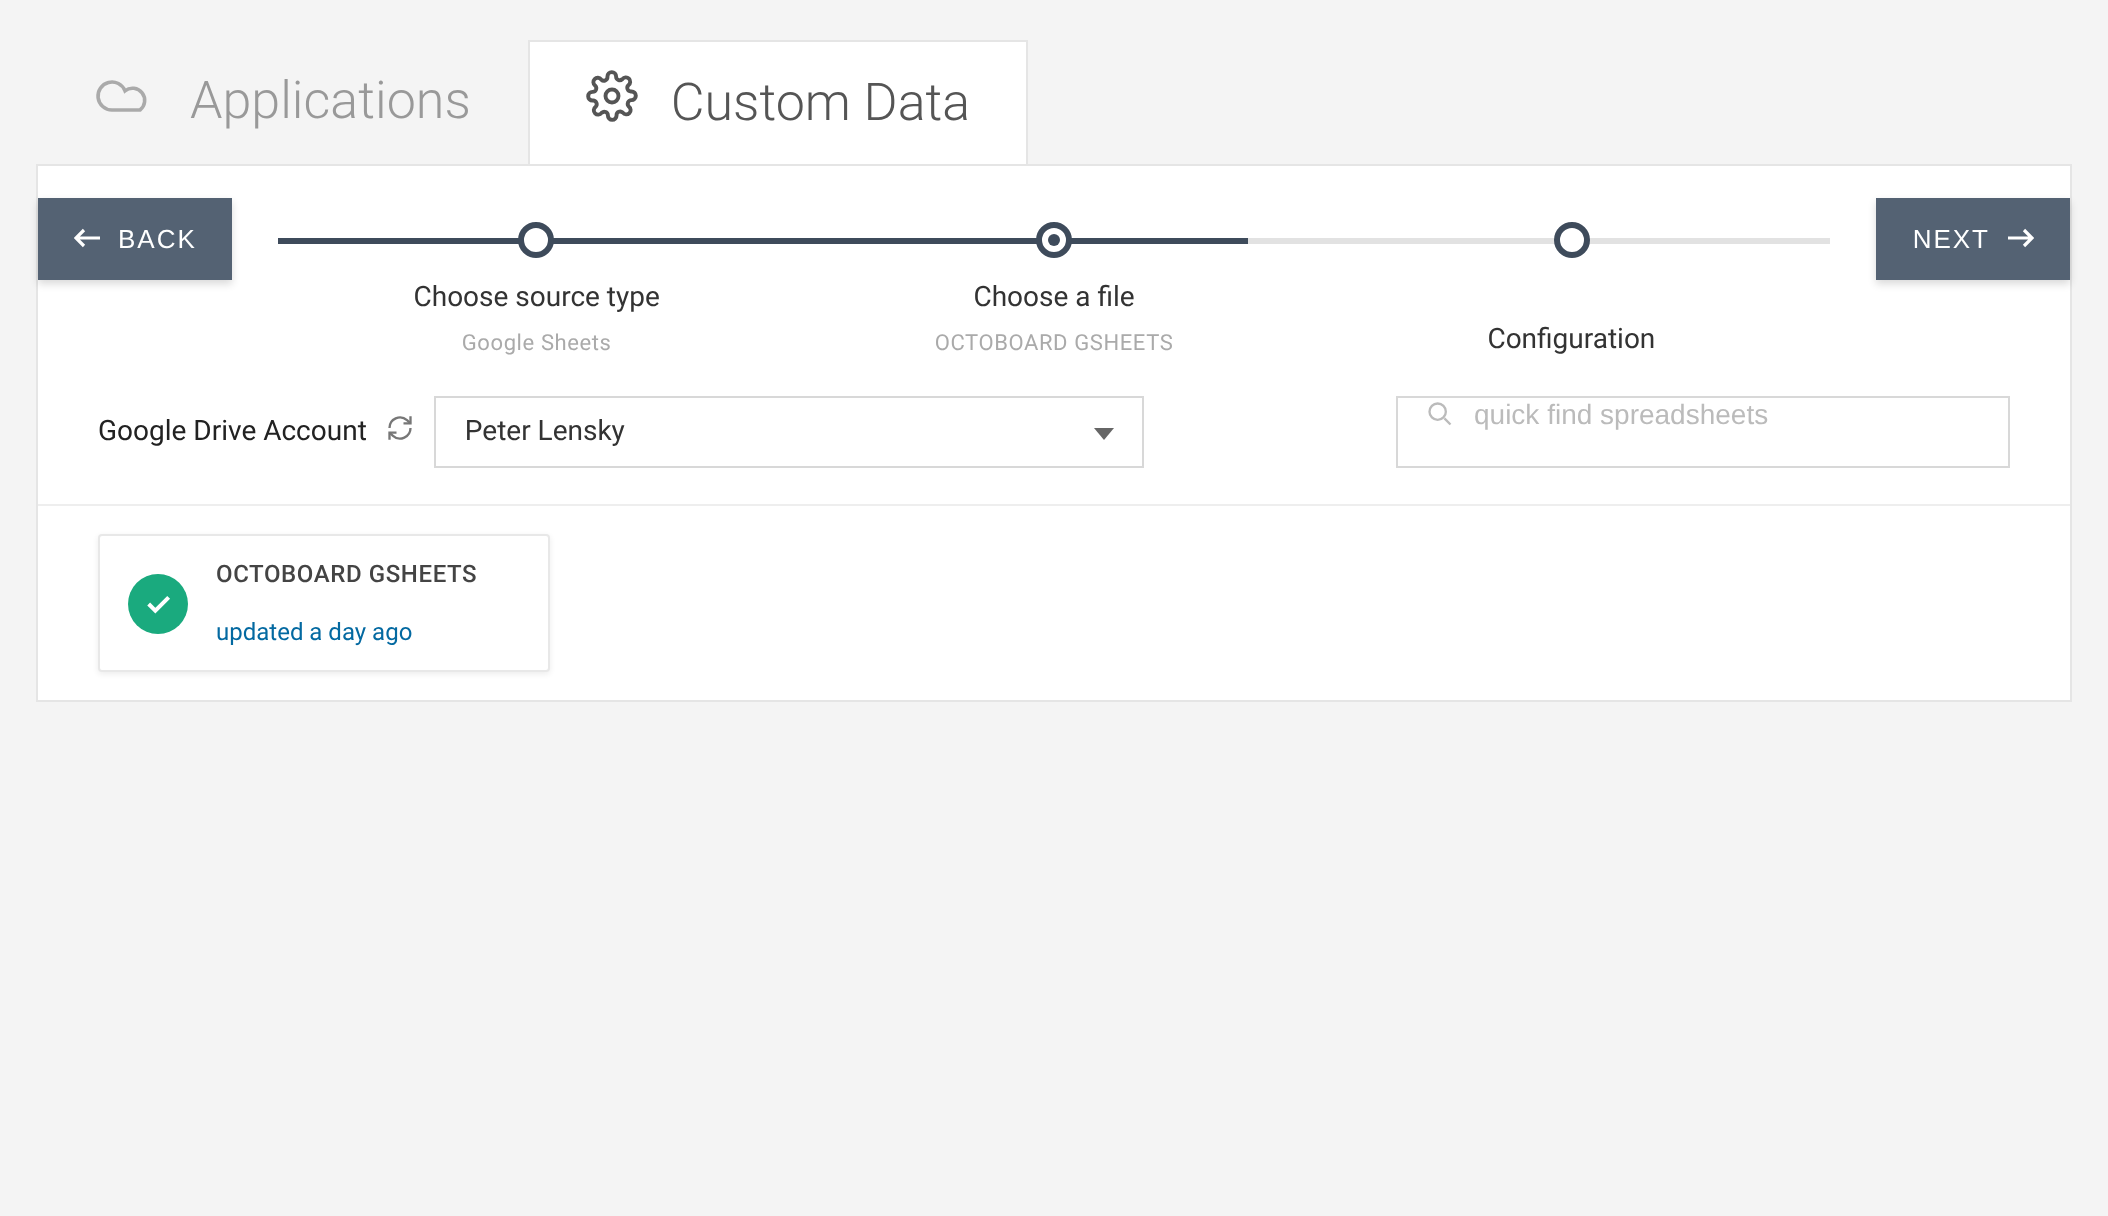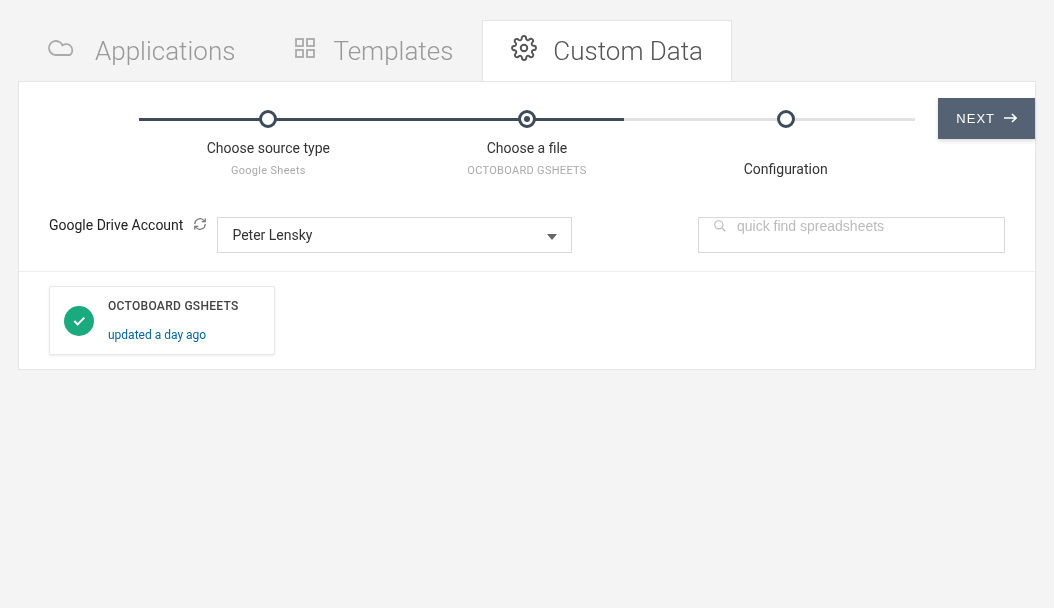--- a/index.html
+++ b/index.html
@@ -29,21 +29,21 @@
     .step.current .step-circle::after { content: ""; width: 6px; height: 6px; border-radius: 50%; background: #3e4b5b; }
     .step.pending .step-circle { border-color: #e2e2e2; }
     .step-label { margin-top: 12px; font-size: 14px; color: #333; }
     .step.pending .step-label { color: #bbb; }
     .step-sub { margin-top: 8px; font-size: 11px; color: #aaa; letter-spacing: 0.3px; }
 
     .form-row { display: flex; padding: 6px 30px 18px 30px; align-items: flex-end; justify-content: space-between; border-bottom: 1px solid #eee; }
     .field-group { display: flex; flex-direction: row; gap: 10px; }
     .field-label-row { display: flex; align-items: center; gap: 10px; font-size: 14px; color: #222; }
     .refresh-icon { color: #777; cursor: pointer; }
-    .select-box { width: 355px; height: 36px; border: 1px solid #d8d8d8; background: #fff; display: flex; align-items: center; justify-content: space-between; padding: 0 14px; font-size: 14px; color: #333; cursor: pointer; margin-top: 20px; }
+    .select-box { width: 355px; height: 36px; border: 1px solid #d8d8d8; background: #fff; display: flex; align-items: center; justify-content: space-between; padding: 0 14px; font-size: 14px; color: #333; cursor: pointer; }
     .caret { color: #666; }
 
     .search-box { width: 307px; height: 36px; border: 1px solid #d8d8d8; background: #fff; display: flex; align-items: flex-start; padding: 0 14px; gap: 10px; }
     .search-box input { border: none; outline: none; flex: 1; font-size: 14px; color: #555; background: transparent; }
     .search-box input::placeholder { color: #bbb; }
     .search-icon { color: #bbb; }
 
     .results { padding: 14px 30px; }
     .sheet-card { width: 226px; background: #fff; border: 1px solid #e8e8e8; box-shadow: 0 1px 3px rgba(0,0,0,0.08); border-radius: 2px; padding: 12px 14px; display: flex; align-items: center; gap: 14px; cursor: pointer; }
     .check-badge { width: 30px; height: 30px; border-radius: 50%; background: #1aaa7e; display: flex; align-items: center; justify-content: center; color: #fff; flex-shrink: 0; }
@@ -55,45 +55,42 @@
 
 <div class="tabs">
   <div class="tab">
     <span class="tab-icon">
       <svg width="32" height="24" viewBox="0 0 32 24" fill="none" stroke="currentColor" stroke-width="1.8">
           <path d="M9 19a7 7 0 1 1 6.5-9.6A5.5 5.5 0 1 1 23 19H9z"></path>
         </svg>
     </span>
     <span>Applications</span>
   </div>
-  <div class="tab">
-    <span class="tab-icon">
-      <svg width="24" height="24" viewBox="0 0 24 24" fill="none" stroke="currentColor" stroke-width="1.8">
-          <rect x="3" y="3" width="7" height="7"></rect>
-          <rect x="14" y="3" width="7" height="7"></rect>
-          <rect x="3" y="14" width="7" height="7"></rect>
-          <rect x="14" y="14" width="7" height="7"></rect>
-        </svg>
-    </span>
-    <span>Templates</span>
-  </div>
   <div class="tab active">
     <span class="tab-icon">
       <svg width="26" height="26" viewBox="0 0 24 24" fill="none" stroke="currentColor" stroke-width="1.8">
           <circle cx="12" cy="12" r="3"></circle>
           <path d="M19.4 15a1.7 1.7 0 0 0 .3 1.8l.1.1a2 2 0 1 1-2.8 2.8l-.1-.1a1.7 1.7 0 0 0-1.8-.3 1.7 1.7 0 0 0-1 1.5V21a2 2 0 1 1-4 0v-.1a1.7 1.7 0 0 0-1-1.5 1.7 1.7 0 0 0-1.8.3l-.1.1a2 2 0 1 1-2.8-2.8l.1-.1a1.7 1.7 0 0 0 .3-1.8 1.7 1.7 0 0 0-1.5-1H3a2 2 0 1 1 0-4h.1a1.7 1.7 0 0 0 1.5-1 1.7 1.7 0 0 0-.3-1.8l-.1-.1a2 2 0 1 1 2.8-2.8l.1.1a1.7 1.7 0 0 0 1.8.3h0a1.7 1.7 0 0 0 1-1.5V3a2 2 0 1 1 4 0v.1a1.7 1.7 0 0 0 1 1.5 1.7 1.7 0 0 0 1.8-.3l.1-.1a2 2 0 1 1 2.8 2.8l-.1.1a1.7 1.7 0 0 0-.3 1.8v0a1.7 1.7 0 0 0 1.5 1H21a2 2 0 1 1 0 4h-.1a1.7 1.7 0 0 0-1.5 1z"></path>
         </svg>
     </span>
     <span>Custom Data</span>
   </div>
 </div>
 
 <div class="content-panel">
 
   <div class="wizard-row">
+    <button class="nav-btn back">
+      <span>
+        <svg width="14" height="10" viewBox="0 0 14 10" fill="none" stroke="currentColor" stroke-width="1.6">
+            <path d="M13 5H1M5 1L1 5l4 4"></path>
+          </svg>
+      </span>
+      <span>BACK</span>
+    </button>
 
     <div class="stepper">
       <div class="track">
         <div class="track-seg done" style="flex:0.5"></div>
         <div class="track-seg done"></div>
         <div class="track-seg done"></div>
         <div class="track-seg pending"></div>
         <div class="track-seg pending" style="flex:0.5"></div>
       </div>
       <div class="steps">

